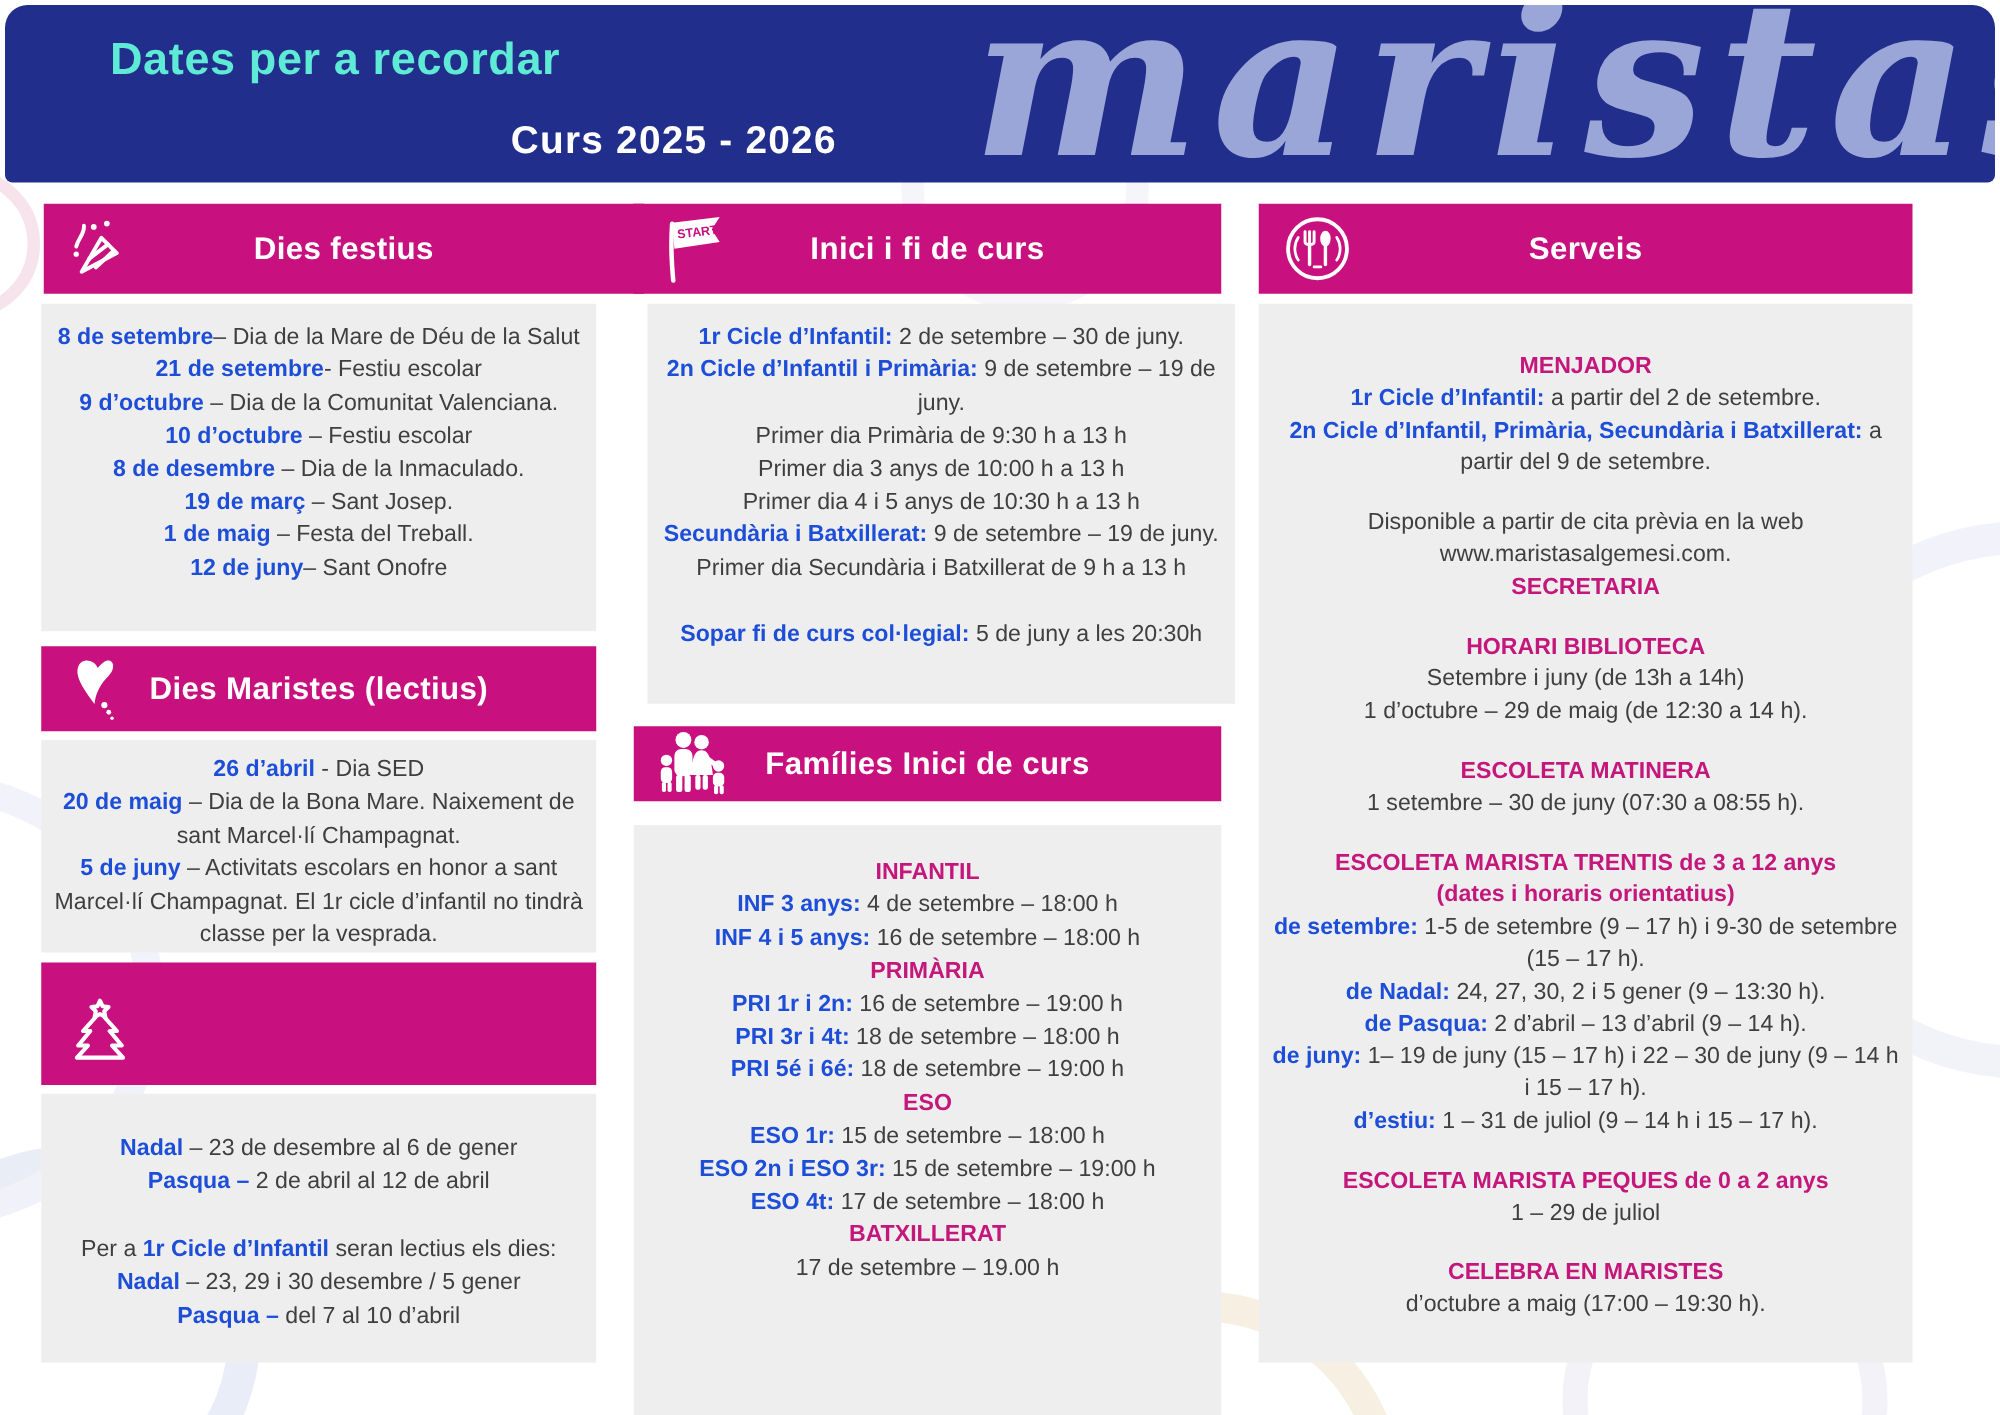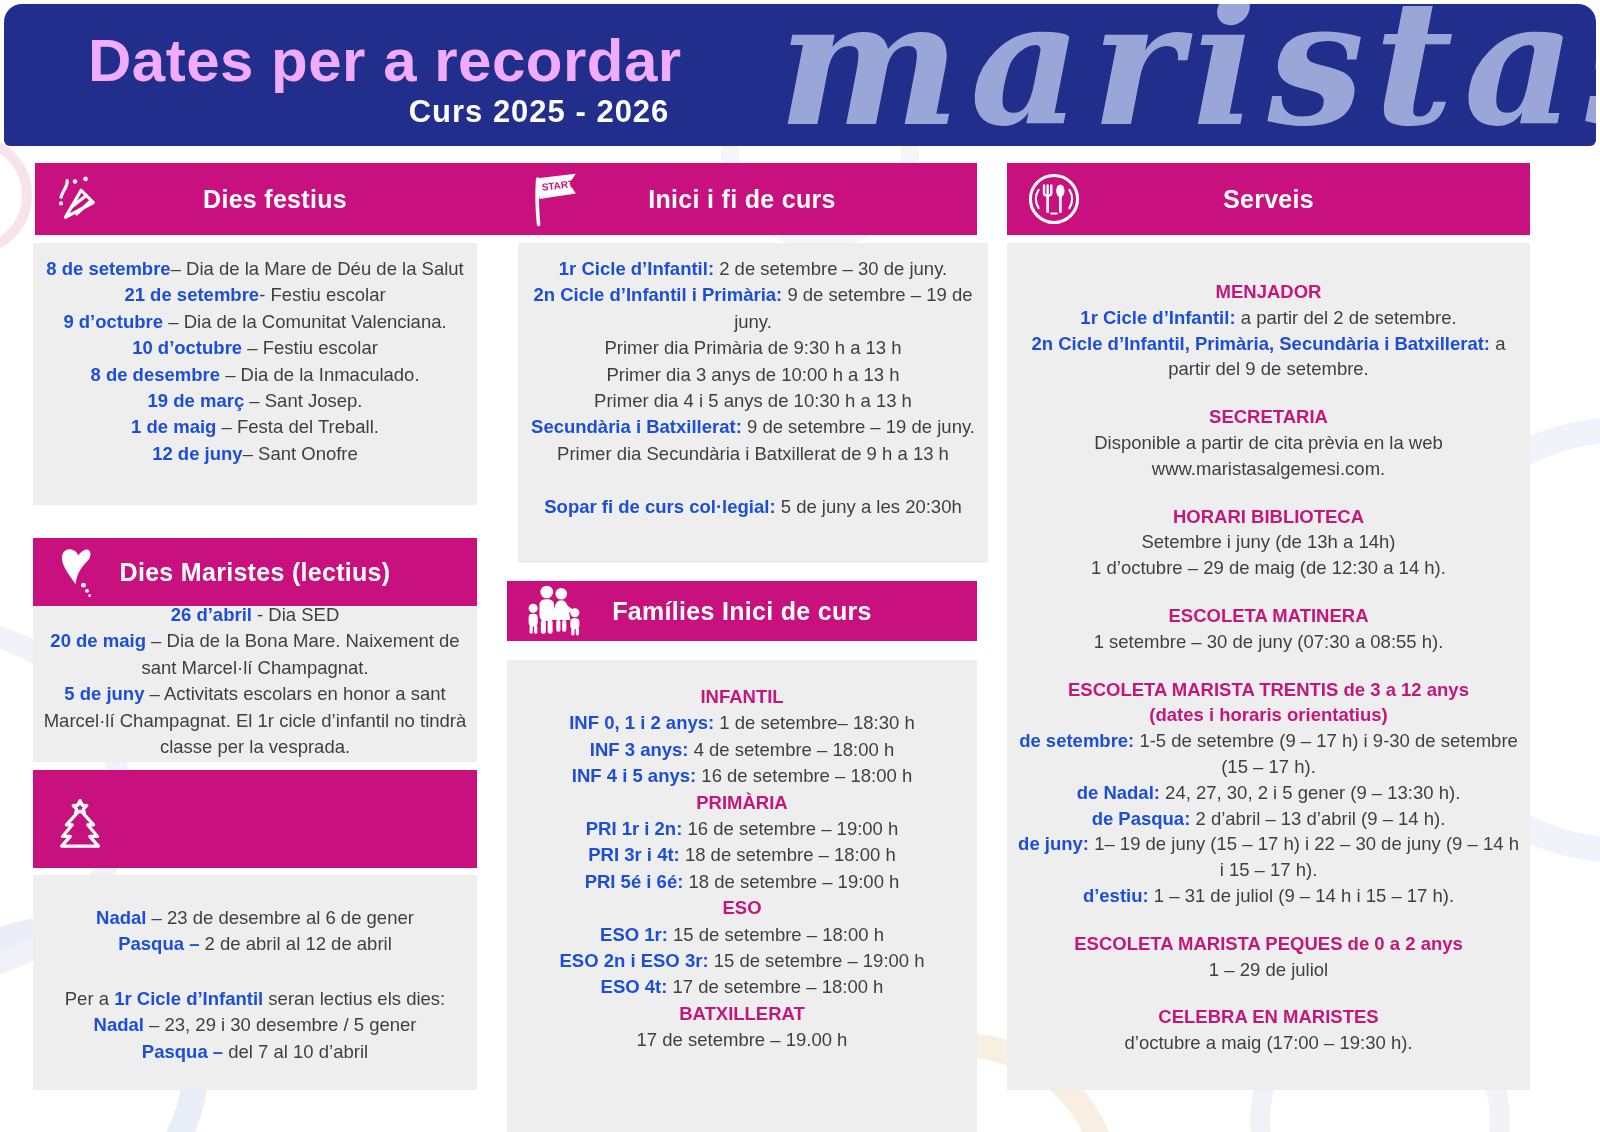--- a/index.html
+++ b/index.html
@@ -8,22 +8,22 @@
     background:#ffffff;font-family:"Liberation Sans",sans-serif;
   }
   
   .bg-decor{position:absolute;left:0;top:0;z-index:0;}
   
   .banner{
     position:absolute;left:4px;top:4px;width:1592px;height:142px;
     background:#222e8c;border-radius:18px 18px 6px 6px;z-index:2;overflow:hidden;
   }
   .title{
-    position:absolute;left:84px;top:22px;color:#f0abfc;
-    font-size:60px;font-weight:700;letter-spacing:0.5px;
+    position:absolute;left:84px;top:22px;color:#5eead4;
+    font-size:36px;font-weight:700;letter-spacing:0.5px;
   }
   .subtitle{
     position:absolute;left:300px;top:90px;width:470px;text-align:center;
     color:#ffffff;font-size:31px;font-weight:700;letter-spacing:1px;
   }
   .logo-wrap{position:absolute;left:768px;top:0;width:824px;height:142px;overflow:hidden;}
   .logo-wrap svg{display:block;}
   
   .shead{
     position:absolute;z-index:2;background:#c8107e;color:#fff;
@@ -36,21 +36,21 @@
     color:#3f3f3f;font-size:18.5px;line-height:26.4px;
   }
   .sbody .line{padding:0 8px;}
   .seg-n{font-weight:400;color:#3f3f3f;}
   .seg-b{font-weight:700;color:#1d4ed8;}
   .seg-p{font-weight:700;color:#c4177c;}
   .gap{width:100%;}
   
   #c1h1{left:35px;top:163px;width:480px;height:72px;}
   #c1b1{left:33px;top:243px;width:444px;height:262px;padding-top:13px;box-sizing:border-box;}
-  #c1h2{left:33px;top:538px;width:444px;height:68px;}
+  #c1h2{left:33px;top:517px;width:444px;height:68px;}
   #c1b2{left:33px;top:592px;width:444px;height:170px;padding-top:10px;box-sizing:border-box;}
   #c1h3{left:33px;top:770px;width:444px;height:98px;}
   #c1b3{left:33px;top:875px;width:444px;height:215px;padding-top:30px;box-sizing:border-box;}
   #c2h1{left:507px;top:163px;width:470px;height:72px;}
   #c2b1{left:518px;top:243px;width:470px;height:320px;padding-top:13px;box-sizing:border-box;}
   #c2h2{left:507px;top:581px;width:470px;height:60px;}
   #c2b2{left:507px;top:660px;width:470px;height:542px;padding-top:24px;box-sizing:border-box;text-align:center;}
   #c3h1{left:1007px;top:163px;width:523px;height:72px;}
   #c3b1{left:1007px;top:243px;width:523px;height:847px;padding-top:36px;box-sizing:border-box;line-height:25.8px;}
   .icon svg{display:block;}
@@ -182,21 +182,20 @@
         <circle cx="55" cy="34" r="5"></circle>
         <rect x="50" y="40" width="10" height="12" rx="4"></rect>
         <rect x="51" y="51" width="3.6" height="8" rx="1.6"></rect>
         <rect x="56" y="51" width="3.6" height="8" rx="1.6"></rect>
       </svg>
     </span>
     <h2>Famílies Inici de curs</h2>
   </section>
   <div class="sbody" id="c2b2">
       <div class="line"><span class="seg-p">INFANTIL</span></div>
-      <div class="line"><span class="seg-b">INF 0, 1 i 2 anys:</span><span class="seg-n"> 1 de setembre– 18:30 h</span></div>
       <div class="line"><span class="seg-b">INF 3 anys:</span><span class="seg-n"> 4 de setembre – 18:00 h</span></div>
       <div class="line"><span class="seg-b">INF 4 i 5 anys:</span><span class="seg-n"> 16 de setembre – 18:00 h</span></div>
       <div class="line"><span class="seg-p">PRIMÀRIA</span></div>
       <div class="line"><span class="seg-b">PRI 1r i 2n:</span><span class="seg-n"> 16 de setembre – 19:00 h</span></div>
       <div class="line"><span class="seg-b">PRI 3r i 4t:</span><span class="seg-n"> 18 de setembre – 18:00 h</span></div>
       <div class="line"><span class="seg-b">PRI 5é i 6é:</span><span class="seg-n"> 18 de setembre – 19:00 h</span></div>
       <div class="line"><span class="seg-p">ESO</span></div>
       <div class="line"><span class="seg-b">ESO 1r:</span><span class="seg-n"> 15 de setembre – 18:00 h</span></div>
       <div class="line"><span class="seg-b">ESO 2n i ESO 3r:</span><span class="seg-n"> 15 de setembre – 19:00 h</span></div>
       <div class="line"><span class="seg-b">ESO 4t:</span><span class="seg-n"> 17 de setembre – 18:00 h</span></div>
@@ -218,22 +217,22 @@
         <path d="M29 48 L35 48" stroke-width="2.4"></path>
       </svg>
     </span>
     <h2>Serveis</h2>
   </section>
   <div class="sbody" id="c3b1">
       <div class="line"><span class="seg-p">MENJADOR</span></div>
       <div class="line"><span class="seg-b">1r Cicle d’Infantil:</span><span class="seg-n"> a partir del 2 de setembre.</span></div>
       <div class="line"><span class="seg-b">2n Cicle d’Infantil, Primària, Secundària i Batxillerat:</span><span class="seg-n"> a partir del 9 de setembre.</span></div>
       <div class="gap" style="height: 22px;"></div>
+      <div class="line"><span class="seg-n">Disponible a partir de cita prèvia en la web www.maristasalgemesi.com.</span></div>
       <div class="line"><span class="seg-p">SECRETARIA</span></div>
-      <div class="line"><span class="seg-n">Disponible a partir de cita prèvia en la web www.maristasalgemesi.com.</span></div>
       <div class="gap" style="height: 22px;"></div>
       <div class="line"><span class="seg-p">HORARI BIBLIOTECA</span></div>
       <div class="line"><span class="seg-n">Setembre i juny (de 13h a 14h)</span></div>
       <div class="line"><span class="seg-n">1 d’octubre – 29 de maig (de 12:30 a 14 h).</span></div>
       <div class="gap" style="height: 22px;"></div>
       <div class="line"><span class="seg-p">ESCOLETA MATINERA</span></div>
       <div class="line"><span class="seg-n">1 setembre – 30 de juny (07:30 a 08:55 h).</span></div>
       <div class="gap" style="height: 22px;"></div>
       <div class="line"><span class="seg-p">ESCOLETA MARISTA TRENTIS de 3 a 12 anys</span></div>
       <div class="line"><span class="seg-p">(dates i horaris orientatius)</span></div>

